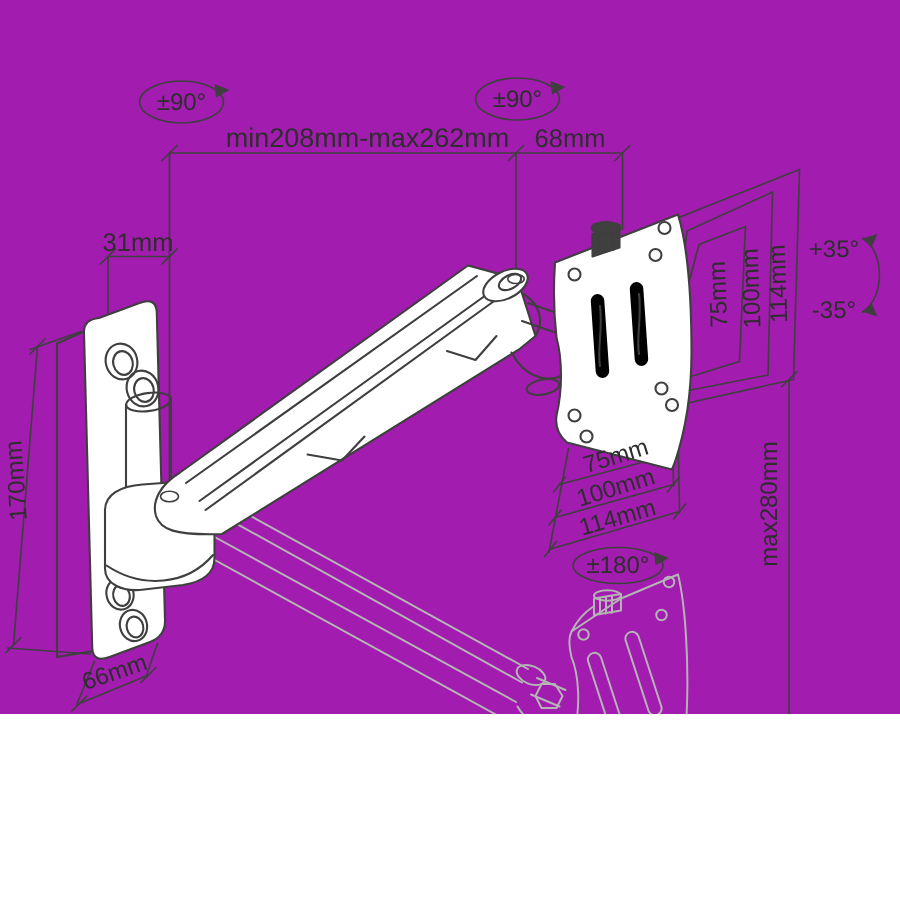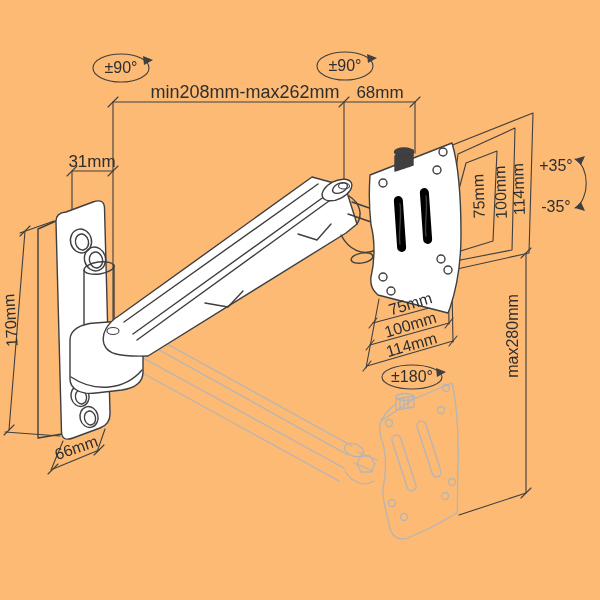--- a/index.html
+++ b/index.html
@@ -1,16 +1,16 @@
 <!DOCTYPE html>
 <html><head>
 <meta charset="utf-8">
 <style>
   html,body{margin:0;padding:0;background:#ffffff;}
-  .stage{width:600px;height:600px;background:#fdba74;position:relative;overflow:hidden;
+  .stage{width:600px;height:476px;background:#a21caf;position:relative;overflow:hidden;
          font-family:"Liberation Sans", sans-serif;}
   svg{display:block;}
   text{fill:#2e2e2e;font-family:"Liberation Sans", sans-serif;}
   .dimtxt{font-size:17px;}
   .reach{font-size:18px;}
   .rottxt{font-size:16px;}
   .vtxt{font-size:16px;}
   g.ghost path, g.ghost line, g.ghost ellipse, g.ghost circle, g.ghost rect{
      stroke:#b5b5b5;fill:none;stroke-width:1.3;stroke-linecap:round;stroke-linejoin:round;}
   g.dims path, g.dims line, g.dims ellipse, g.dims polygon{

